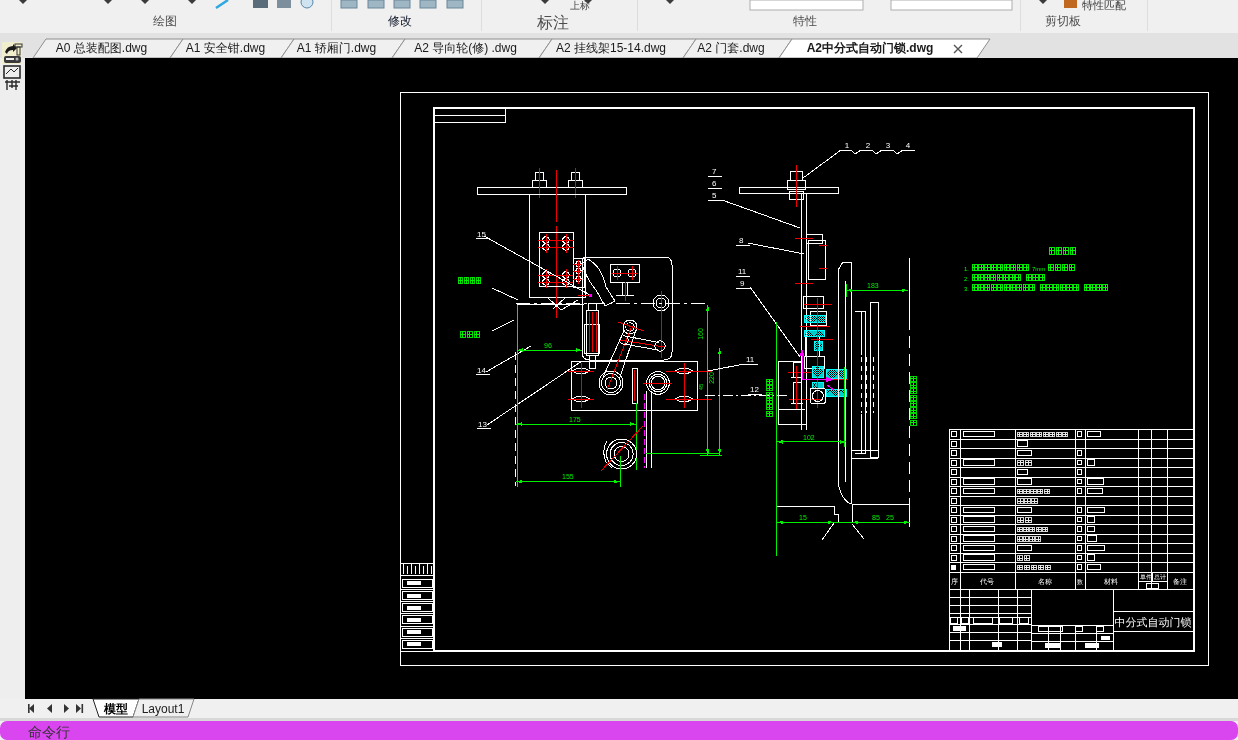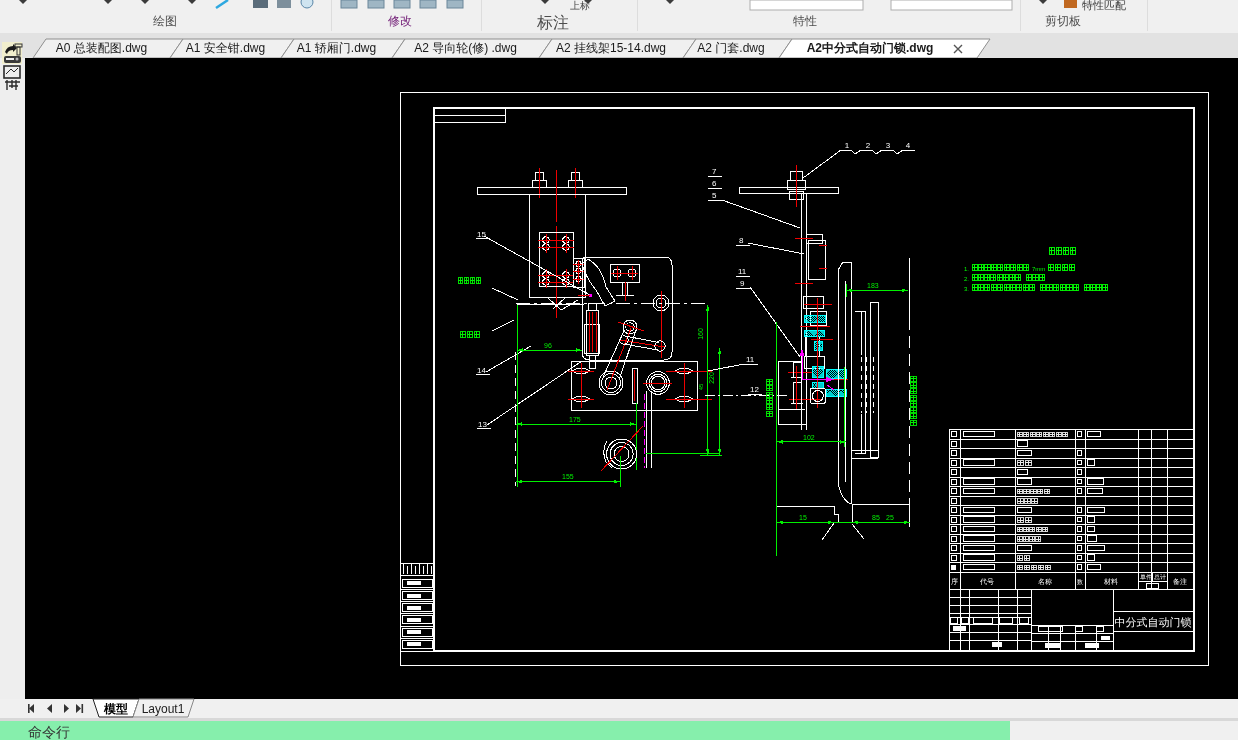--- a/index.html
+++ b/index.html
@@ -1,20 +1,20 @@
 <!DOCTYPE html>
 <html><head><meta charset="utf-8"><style>
 html,body{margin:0;padding:0;width:1238px;height:740px;overflow:hidden;background:#f0f0f0;
 font-family:"Liberation Sans",sans-serif;}
 .abs{position:absolute;}
 </style></head><body>
 
 <div class="abs" style="left:0px;top:0px;width:1112px;height:33px;background:#f0f0f0;border-bottom:3px solid #c2410c;">
 <div class="abs" style="left:125px;top:13px;width:80px;text-align:center;font-size:12px;color:#4d4d4d;">绘图</div>
-<div class="abs" style="left:360px;top:13px;width:80px;text-align:center;font-size:12px;color:#701a75;">修改</div>
+<div class="abs" style="left:360px;top:13px;width:80px;text-align:center;font-size:12px;color:#0f172a;">修改</div>
 <div class="abs" style="left:513px;top:13px;width:80px;text-align:center;font-size:16px;color:#4d4d4d;">标注</div>
 <div class="abs" style="left:765px;top:13px;width:80px;text-align:center;font-size:12px;color:#4d4d4d;">特性</div>
 <div class="abs" style="left:1045px;top:13px;width:80px;text-align:left;font-size:12px;color:#4d4d4d;">剪切板</div>
 <div class="abs" style="left:331px;top:0px;width:1px;height:31px;background:#dddddd;"></div>
 <div class="abs" style="left:481px;top:0px;width:1px;height:31px;background:#dddddd;"></div>
 <div class="abs" style="left:637px;top:0px;width:1px;height:31px;background:#dddddd;"></div>
 <div class="abs" style="left:1020px;top:0px;width:1px;height:31px;background:#dddddd;"></div>
 <div class="abs" style="left:1147px;top:0px;width:1px;height:31px;background:#dddddd;"></div>
 </div>
 
@@ -1156,15 +1156,15 @@
 
 <path d="M93 1 L139 1 L133 19 L99 19 Z" fill="#fff" stroke="#222"></path>
 <text x="116" y="15" font-size="12" font-weight="bold" fill="#000" text-anchor="middle">模型</text>
 
 <path d="M139 1 L194 1 L188 19 L133 19 Z" fill="#f0f0f0" stroke="#888"></path>
 <text x="163" y="15" font-size="12" fill="#222" text-anchor="middle">Layout1</text>
 </svg>
 
 <div class="abs" style="left:0px;top:718px;width:1238px;height:3px;background:#d8d8d8;"></div>
 
-<div class="abs" style="left:0px;top:721px;width:1010px;height:19px;background:#86efac;">
+<div class="abs" style="left:0px;top:721px;width:1238px;height:19px;background:#d946ef;border-radius:7px;">
     <div class="abs" style="left:28px;top:3px;font-size:14px;color:#333;">命令行</div>
   </div>
 
 </body></html>

